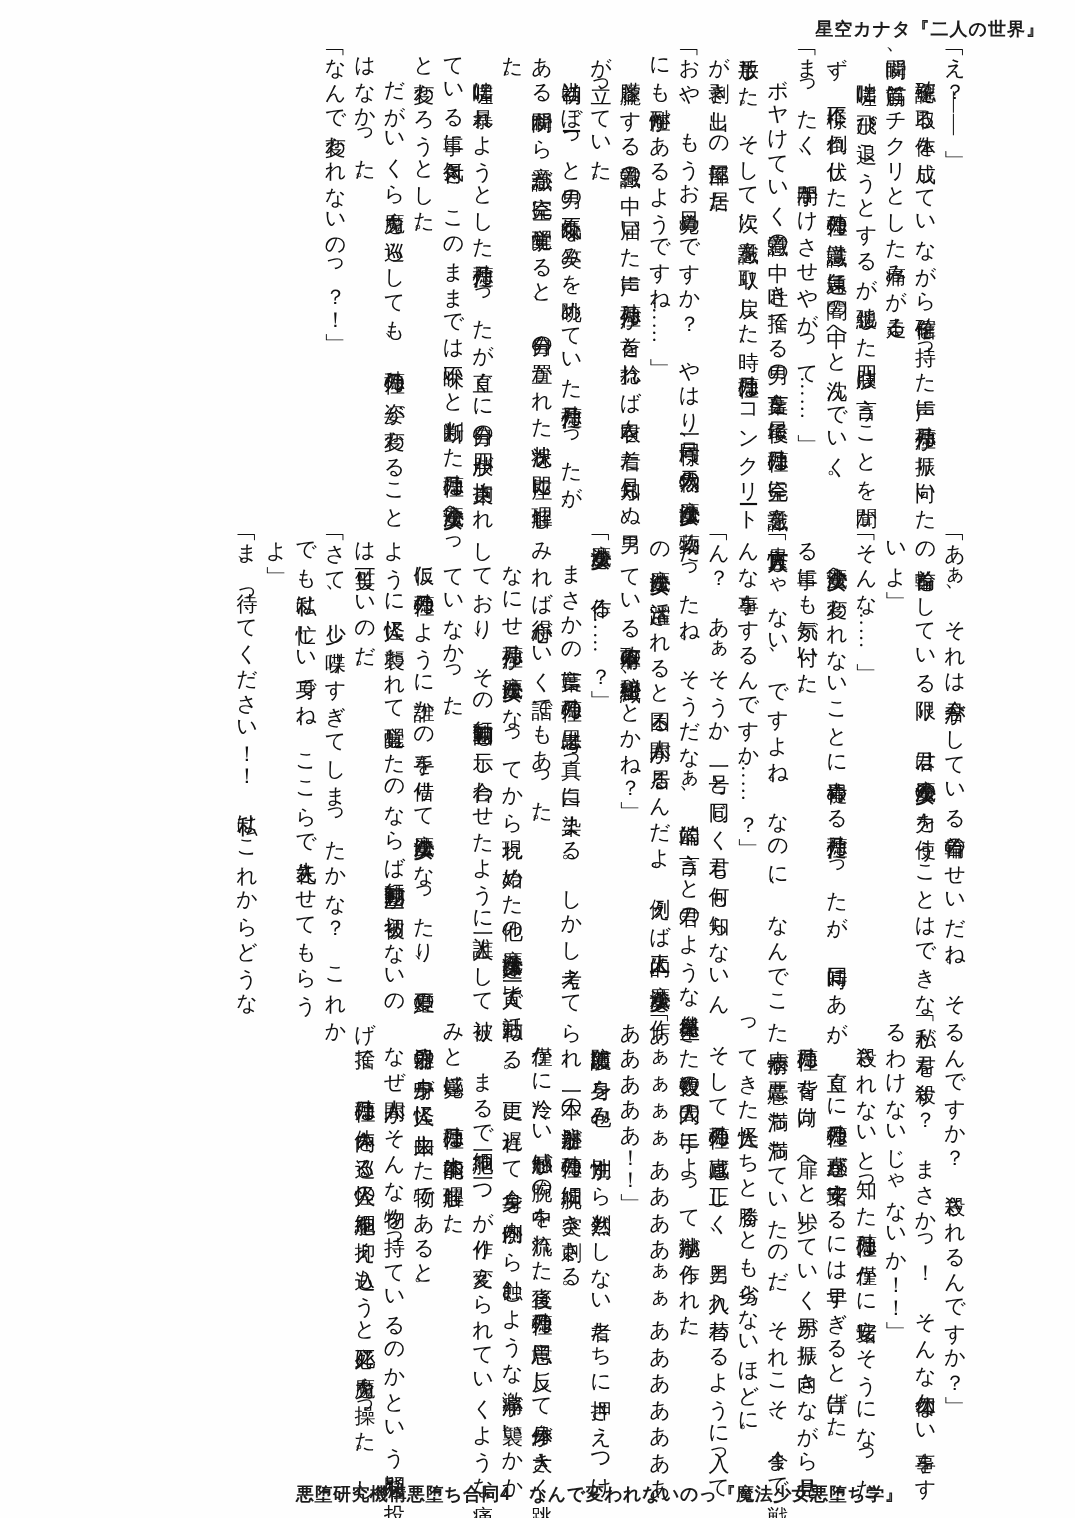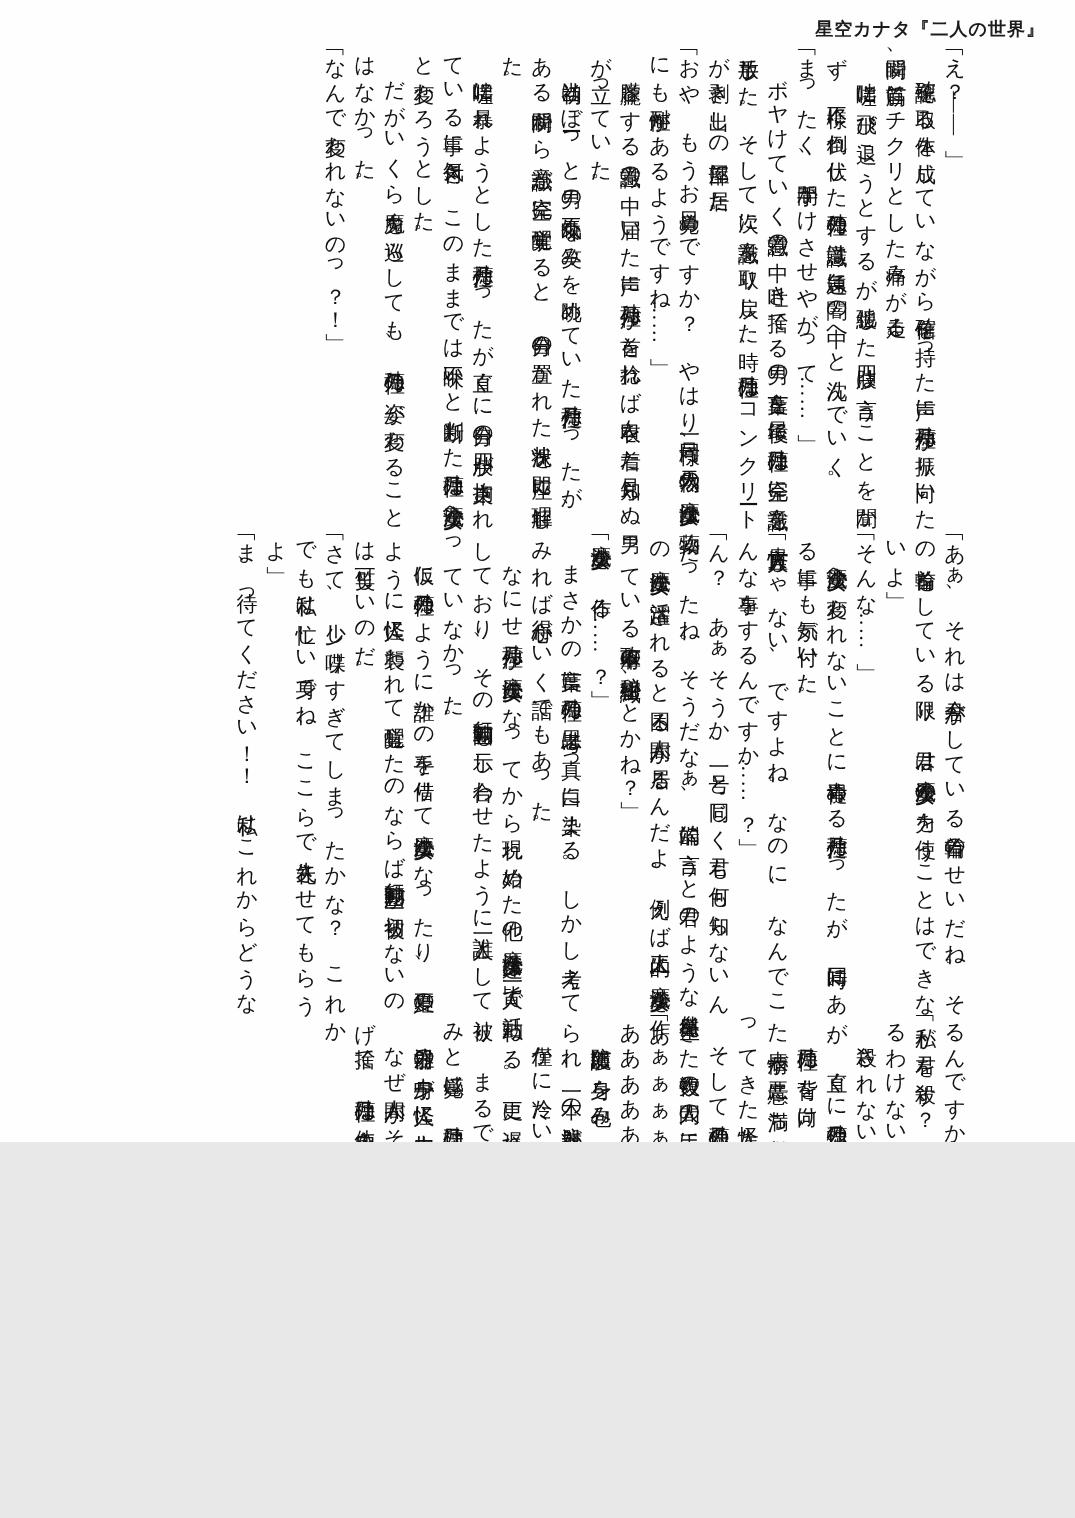--- a/index.html
+++ b/index.html
@@ -1,19 +1,19 @@
 <!DOCTYPE html>
 <html lang="ja"><head>
 <meta charset="utf-8">
 <style>
   html, body { margin: 0; padding: 0; background: #e8e8e8; }
   .page {
     position: relative;
     width: 1075px;
-    height: 1142px;
+    height: 1518px;
     margin: 0 auto;
     background: #fefefe;
     color: #141414;
     overflow: hidden;
   }
   .page-header {
     position: absolute;
     top: 17px;
     right: 30px;
     font-family: "Liberation Sans", sans-serif;

